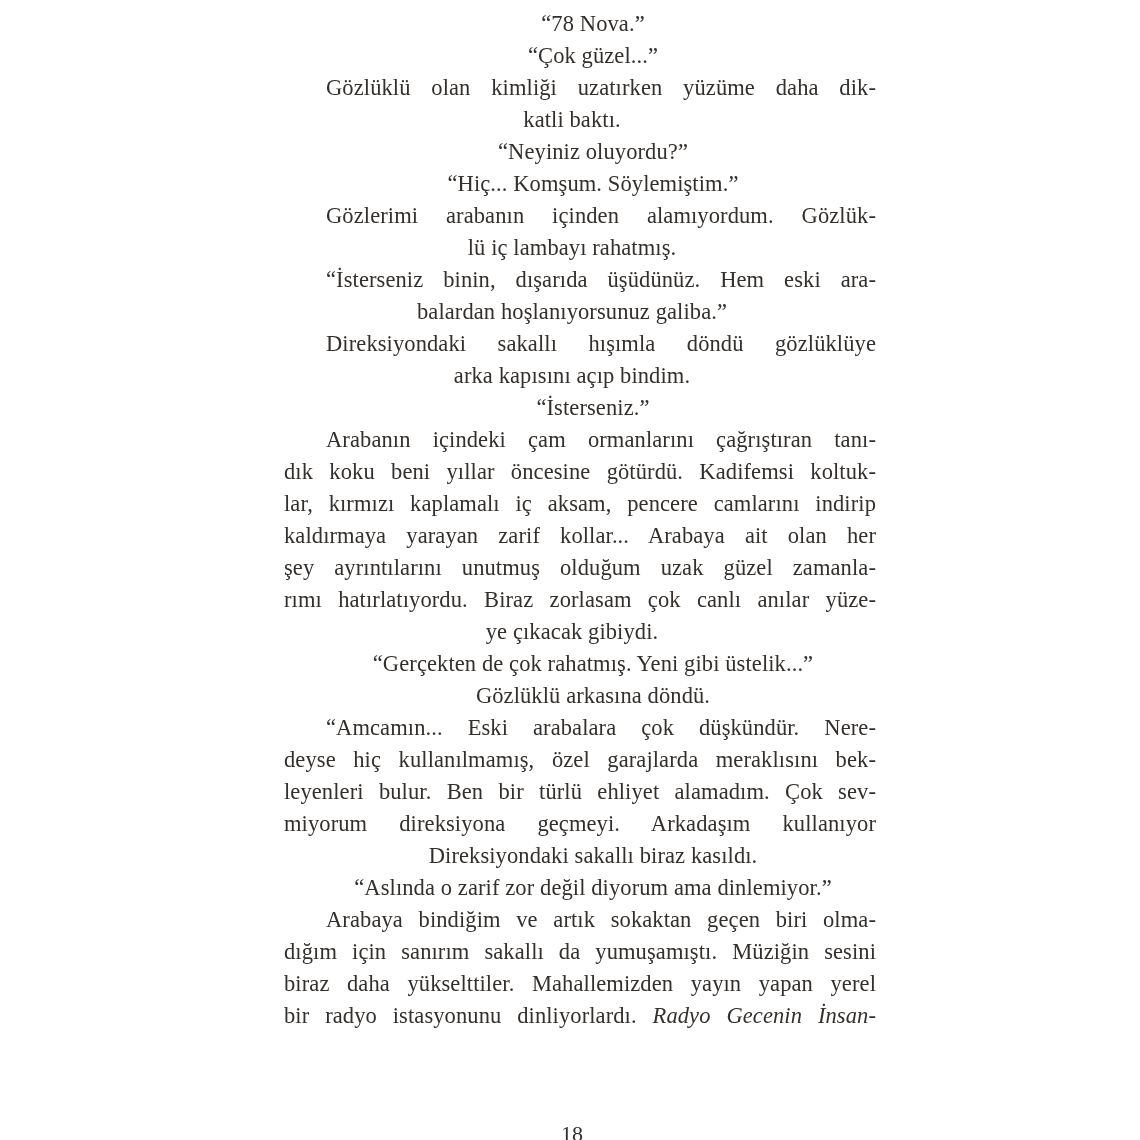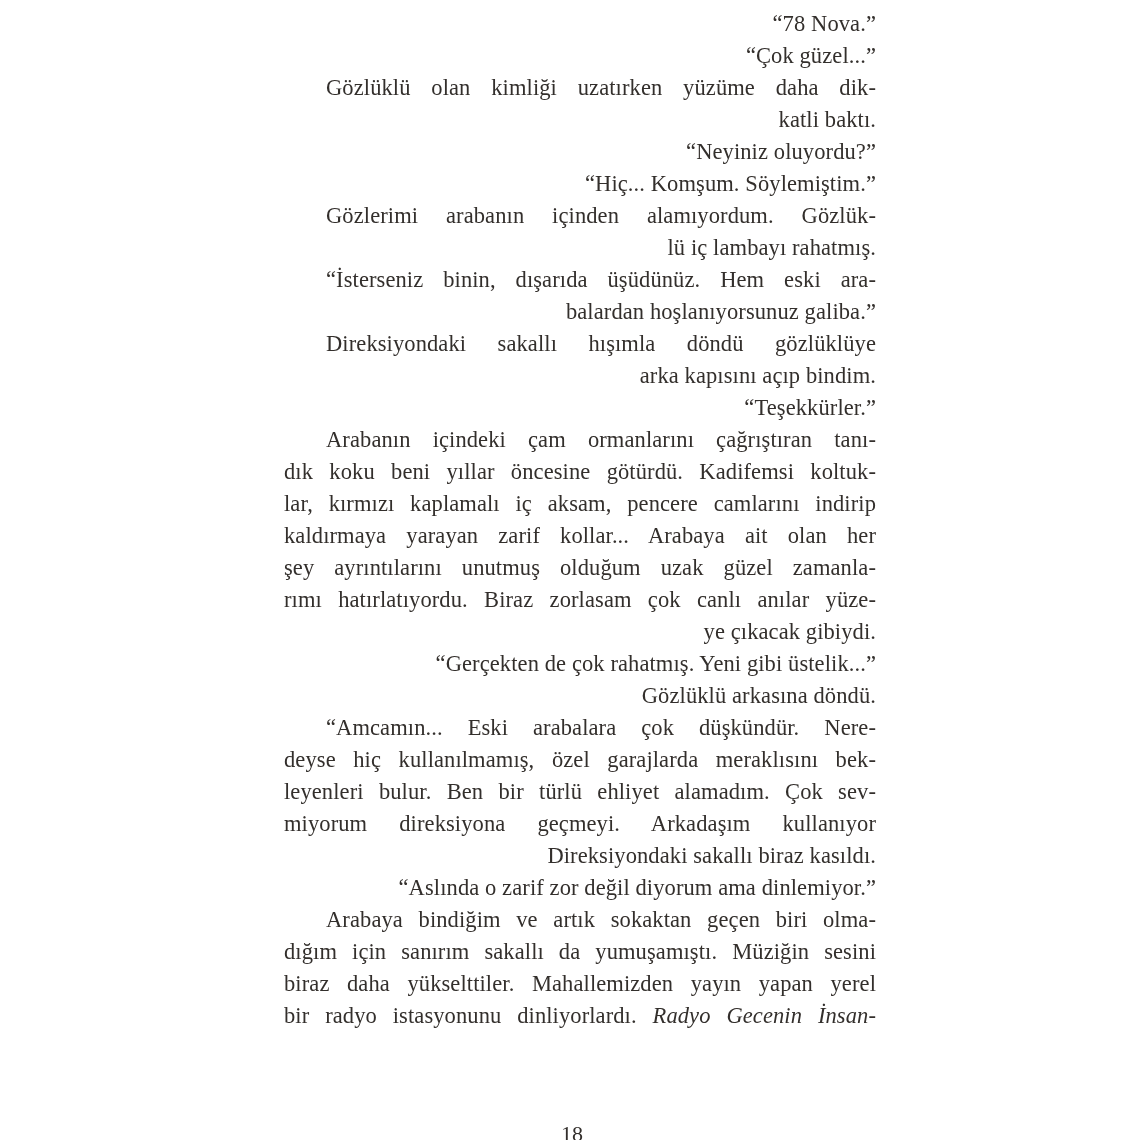--- a/index.html
+++ b/index.html
@@ -24,21 +24,21 @@
     left: 268px;
     top: 8px;
     width: 608px;
     font-size: 22.5px;
     letter-spacing: 0.1px;
   }
   .line {
     height: 32px;
     line-height: 32px;
     white-space: normal;
-    text-align: right;
+    text-align: center;
   }
   .line.in { padding-left: 42px; }
   .line.j {
     text-align: justify;
     text-align-last: justify;
     margin-left: 16px;
   }
   .line em { }
   .page-number {
     position: absolute;
@@ -60,21 +60,21 @@
       <div class="line in j"><span>Gözlüklü olan kimliği uzatırken yüzüme daha dik-</span></div>
       <div class="line"><span>katli baktı.</span></div>
       <div class="line in"><span>“Neyiniz oluyordu?”</span></div>
       <div class="line in"><span>“Hiç... Komşum. Söylemiştim.”</span></div>
       <div class="line in j"><span>Gözlerimi arabanın içinden alamıyordum. Gözlük-</span></div>
       <div class="line"><span>lü iç lambayı rahatmış.</span></div>
       <div class="line in j"><span>“İsterseniz binin, dışarıda üşüdünüz. Hem eski ara-</span></div>
       <div class="line"><span>balardan hoşlanıyorsunuz galiba.”</span></div>
       <div class="line in j"><span>Direksiyondaki sakallı hışımla döndü gözlüklüye</span></div>
       <div class="line"><span>arka kapısını açıp bindim.</span></div>
-      <div class="line in"><span>“Teşekkürler.”</span></div>
+      <div class="line in"><span>“İsterseniz.”</span></div>
       <div class="line in j"><span>Arabanın içindeki çam ormanlarını çağrıştıran tanı-</span></div>
       <div class="line j"><span>dık koku beni yıllar öncesine götürdü. Kadifemsi koltuk-</span></div>
       <div class="line j"><span>lar, kırmızı kaplamalı iç aksam, pencere camlarını indirip</span></div>
       <div class="line j"><span>kaldırmaya yarayan zarif kollar... Arabaya ait olan her</span></div>
       <div class="line j"><span>şey ayrıntılarını unutmuş olduğum uzak güzel zamanla-</span></div>
       <div class="line j"><span>rımı hatırlatıyordu. Biraz zorlasam çok canlı anılar yüze-</span></div>
       <div class="line"><span>ye çıkacak gibiydi.</span></div>
       <div class="line in"><span>“Gerçekten de çok rahatmış. Yeni gibi üstelik...”</span></div>
       <div class="line in"><span>Gözlüklü arkasına döndü.</span></div>
       <div class="line in j"><span>“Amcamın... Eski arabalara çok düşkündür. Nere-</span></div>

